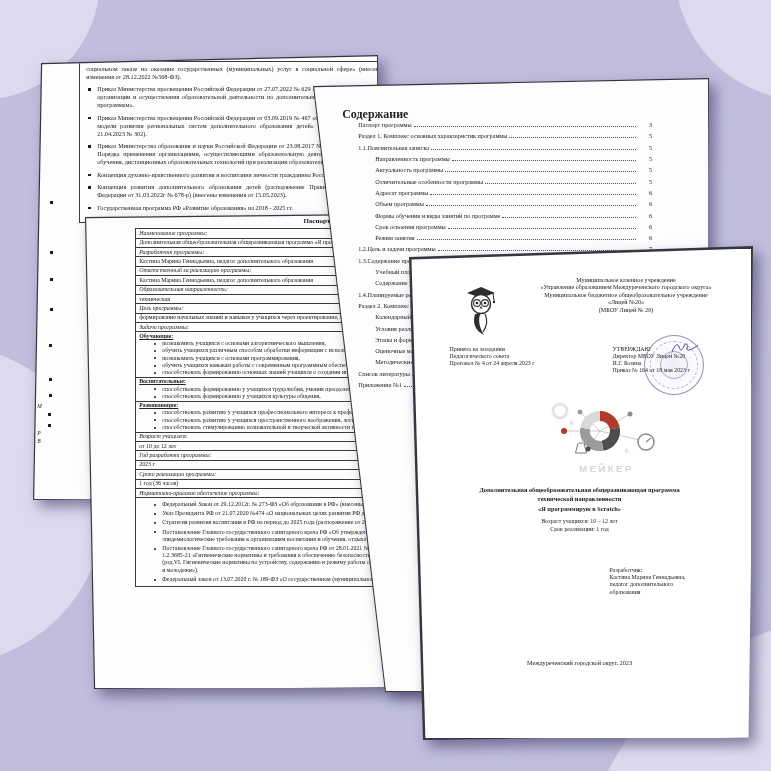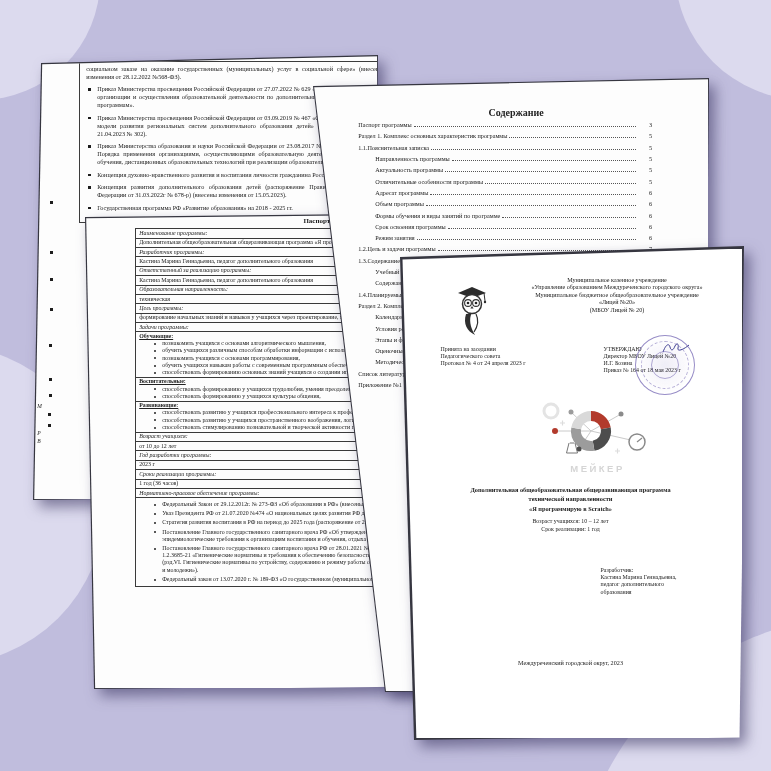--- a/index.html
+++ b/index.html
@@ -20,21 +20,21 @@
   .face{position:absolute;background:#fdfdfd;overflow:hidden;}
   .pageA{left:33px;top:55px;width:345px;height:445px;z-index:1;}
   .pageA .ink,.pageA .face{clip-path:polygon(8px 8px,345px 0px,338px 440px,0px 445px);}
   .pageA .face{inset:1.2px;}
   .pageB{left:85px;top:212px;width:462px;height:477px;z-index:2;}
   .pageB .ink,.pageB .face{clip-path:polygon(0px 5px,462px 0px,456px 472px,9px 477px);}
   .pageB .face{inset:1.2px;}
   .pageC{left:313px;top:78px;width:396px;height:614px;z-index:3;}
   .pageC .ink,.pageC .face{clip-path:polygon(0px 8px,396px 0px,390px 610px,72px 614px);}
   .pageC .face{inset:1.2px;}
-  .pageD{left:398px;top:246px;width:346px;height:494px;z-index:4;}
+  .pageD{left:407px;top:246px;width:346px;height:494px;z-index:4;}
   .pageD .ink,.pageD .face{clip-path:polygon(2px 11px,346px 0px,339px 489px,16px 494px);}
   .pageD .face{inset:2.5px;background:#fff;}
 
   
   .text-frame{position:absolute;left:45px;top:5px;width:297px;border:0.8px solid #3c3c3c;
               padding:3px 6px 6px 6px;font-size:6.2px;line-height:8px;text-align:justify;}
   .reg-intro{margin:0 0 4px 0;}
   #reg-list{margin:0;padding:0;list-style:none;}
   #reg-list li{position:relative;padding-left:11px;margin-bottom:4.5px;}
   #reg-list li::before{content:"";position:absolute;left:2px;top:3px;width:2.4px;height:2.4px;background:#1d1d1d;}
@@ -49,22 +49,22 @@
   .prow{border-top:0.7px solid #3a3a3a;padding:0.6px 3px;}
   .prow:first-child{border-top:none;}
   .plabel{font-style:italic;}
   .ghead{font-weight:bold;text-decoration:underline;}
   .blist{margin:0;padding:0 0 0 14px;list-style:none;}
   .blist li{position:relative;padding-left:9px;}
   .blist li::before{content:"";position:absolute;left:1px;top:2.7px;width:2.1px;height:2.1px;border-radius:50%;background:#222;}
   .blist.norm li{margin:2px 0;}
 
   
-  .toc-title{position:absolute;left:56px;top:28px;width:292px;text-align:center;
-             font-weight:bold;font-size:10px;}
+  .toc-title{position:absolute;left:28px;top:28px;width:292px;text-align:left;
+             font-weight:bold;font-size:12px;}
   #toc-list{position:absolute;left:44px;top:42px;width:294px;font-size:6.2px;}
   .toc-row{display:flex;align-items:baseline;height:11.3px;}
   .toc-label{white-space:nowrap;}
   .toc-label.ind{padding-left:17px;}
   .toc-leader{flex:1;border-bottom:1px dotted #555;margin:0 2px 2px 2px;min-width:4px;}
   .toc-num{width:14px;text-align:right;flex:none;}
 
   
   .hdr-row{position:absolute;left:52px;top:28px;display:flex;gap:9px;align-items:flex-start;}
   .owl{flex:none;margin-top:6px;}

